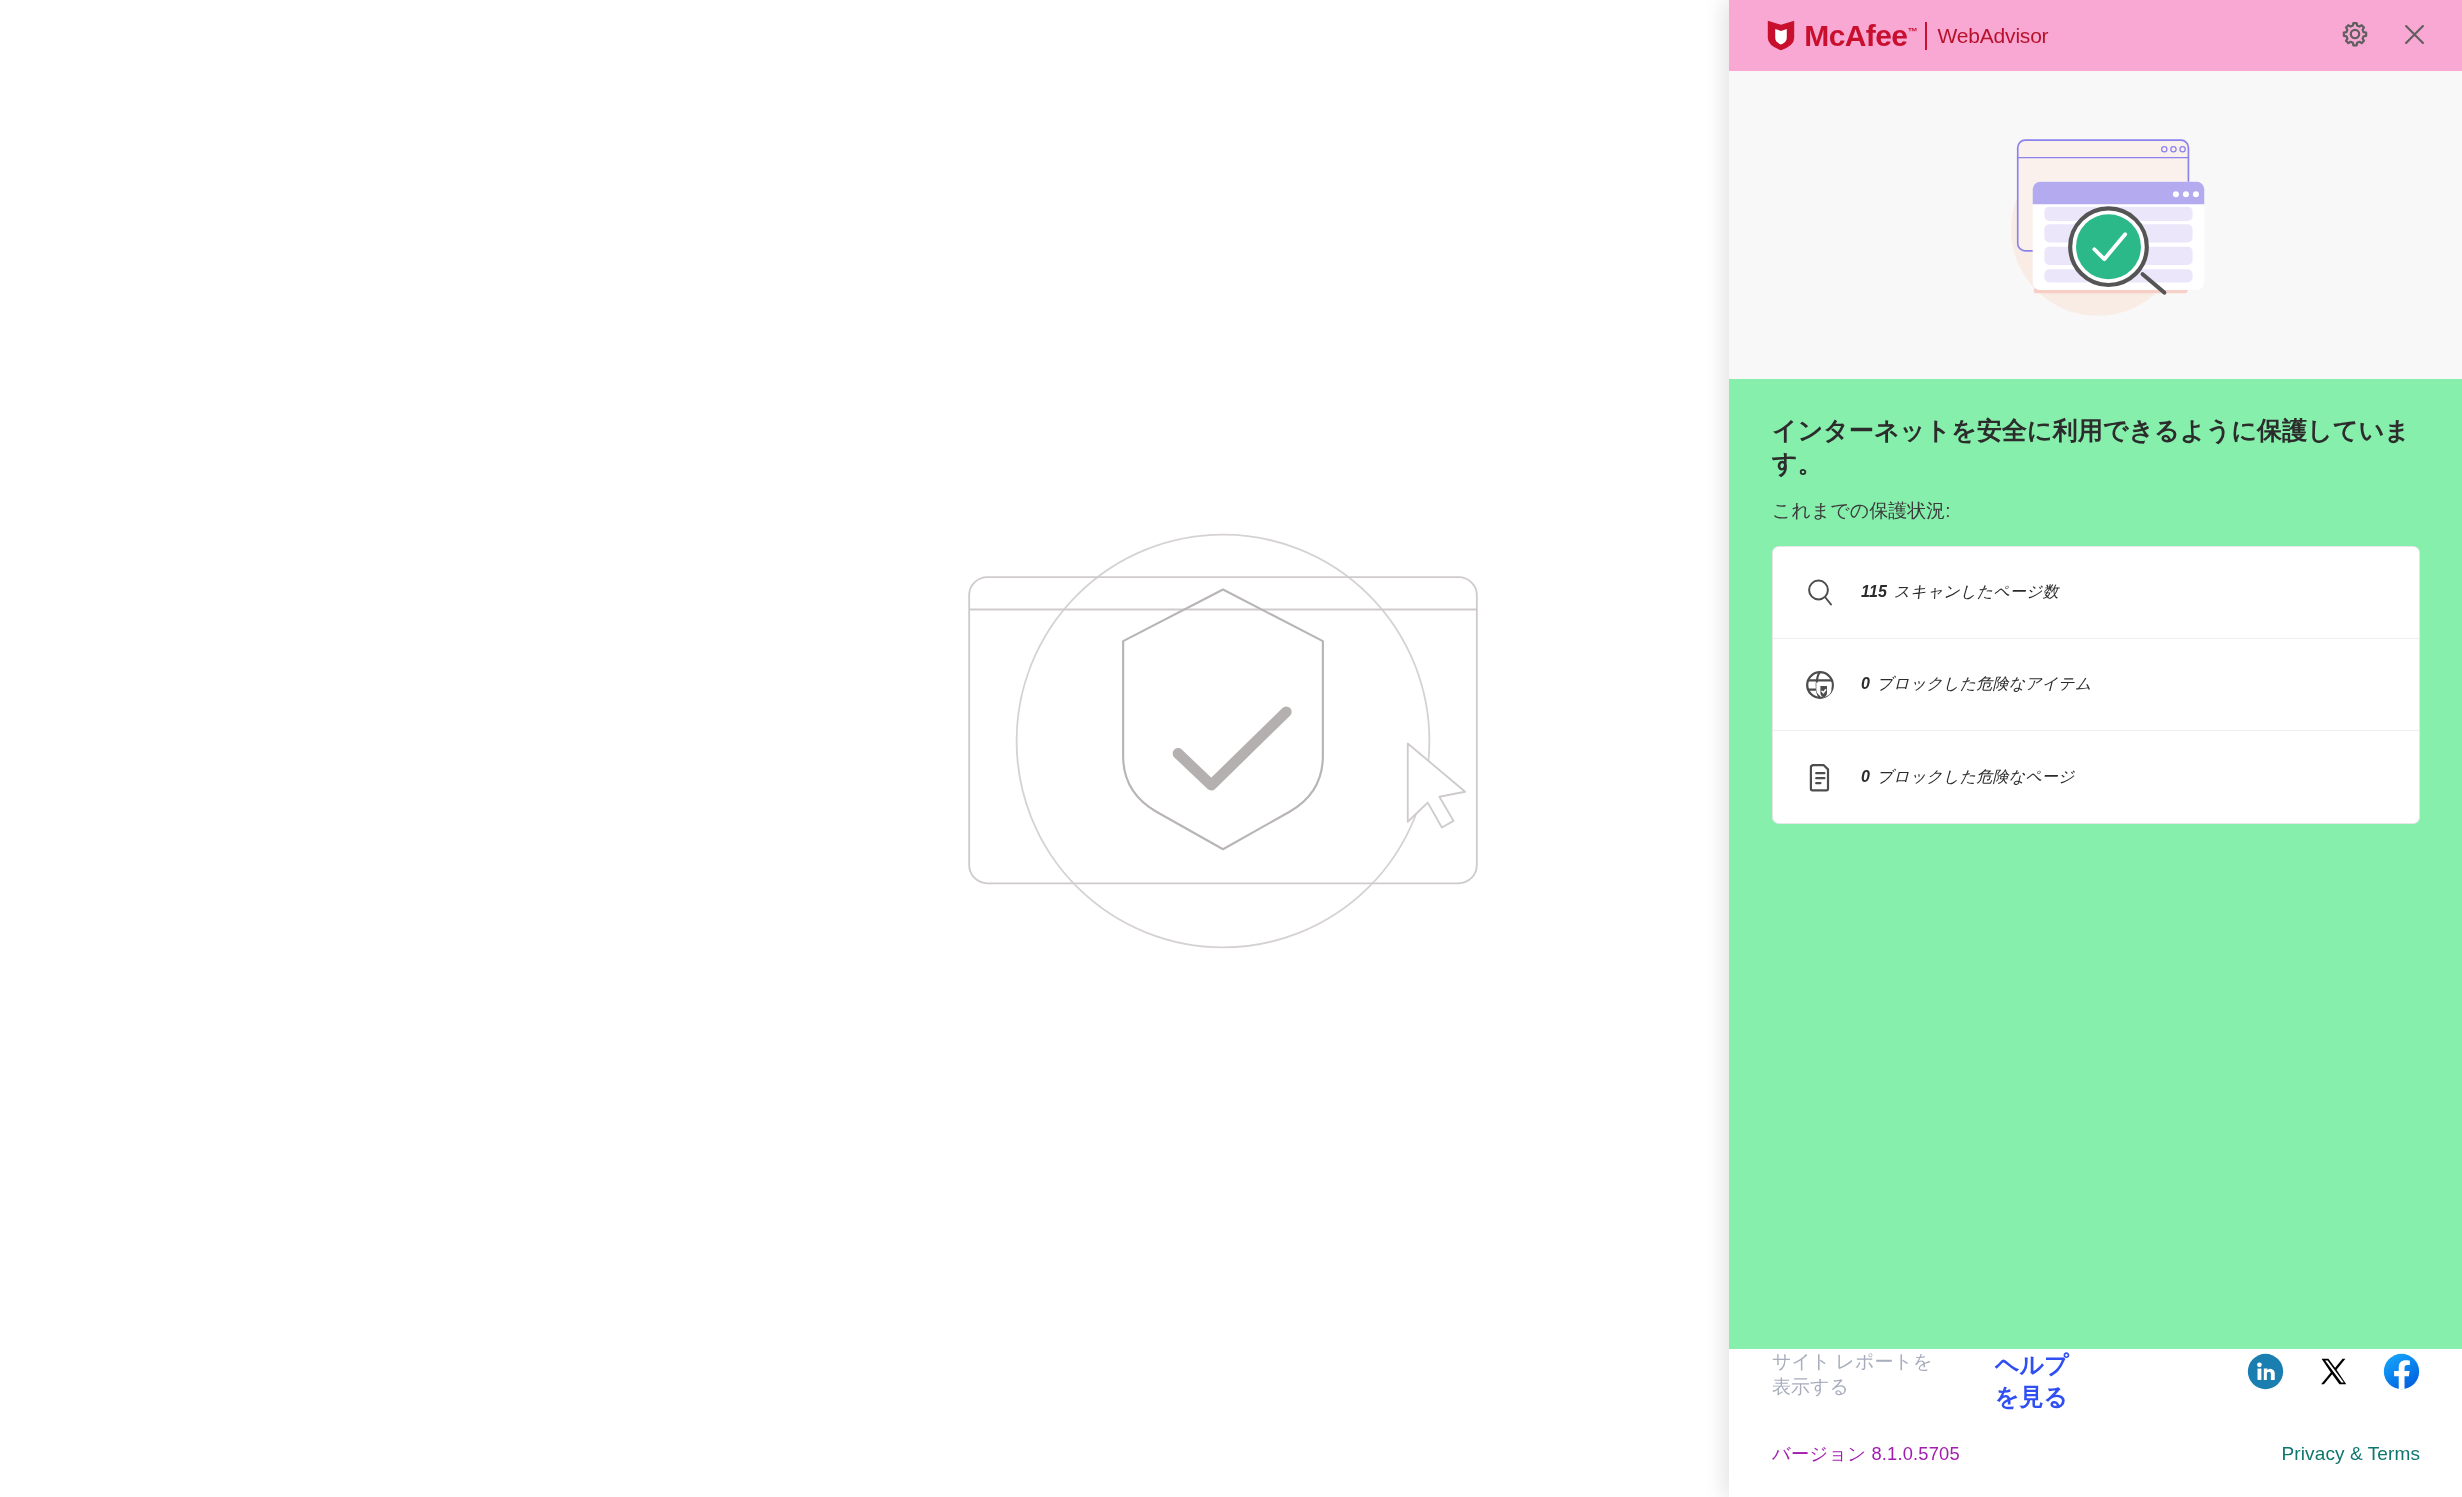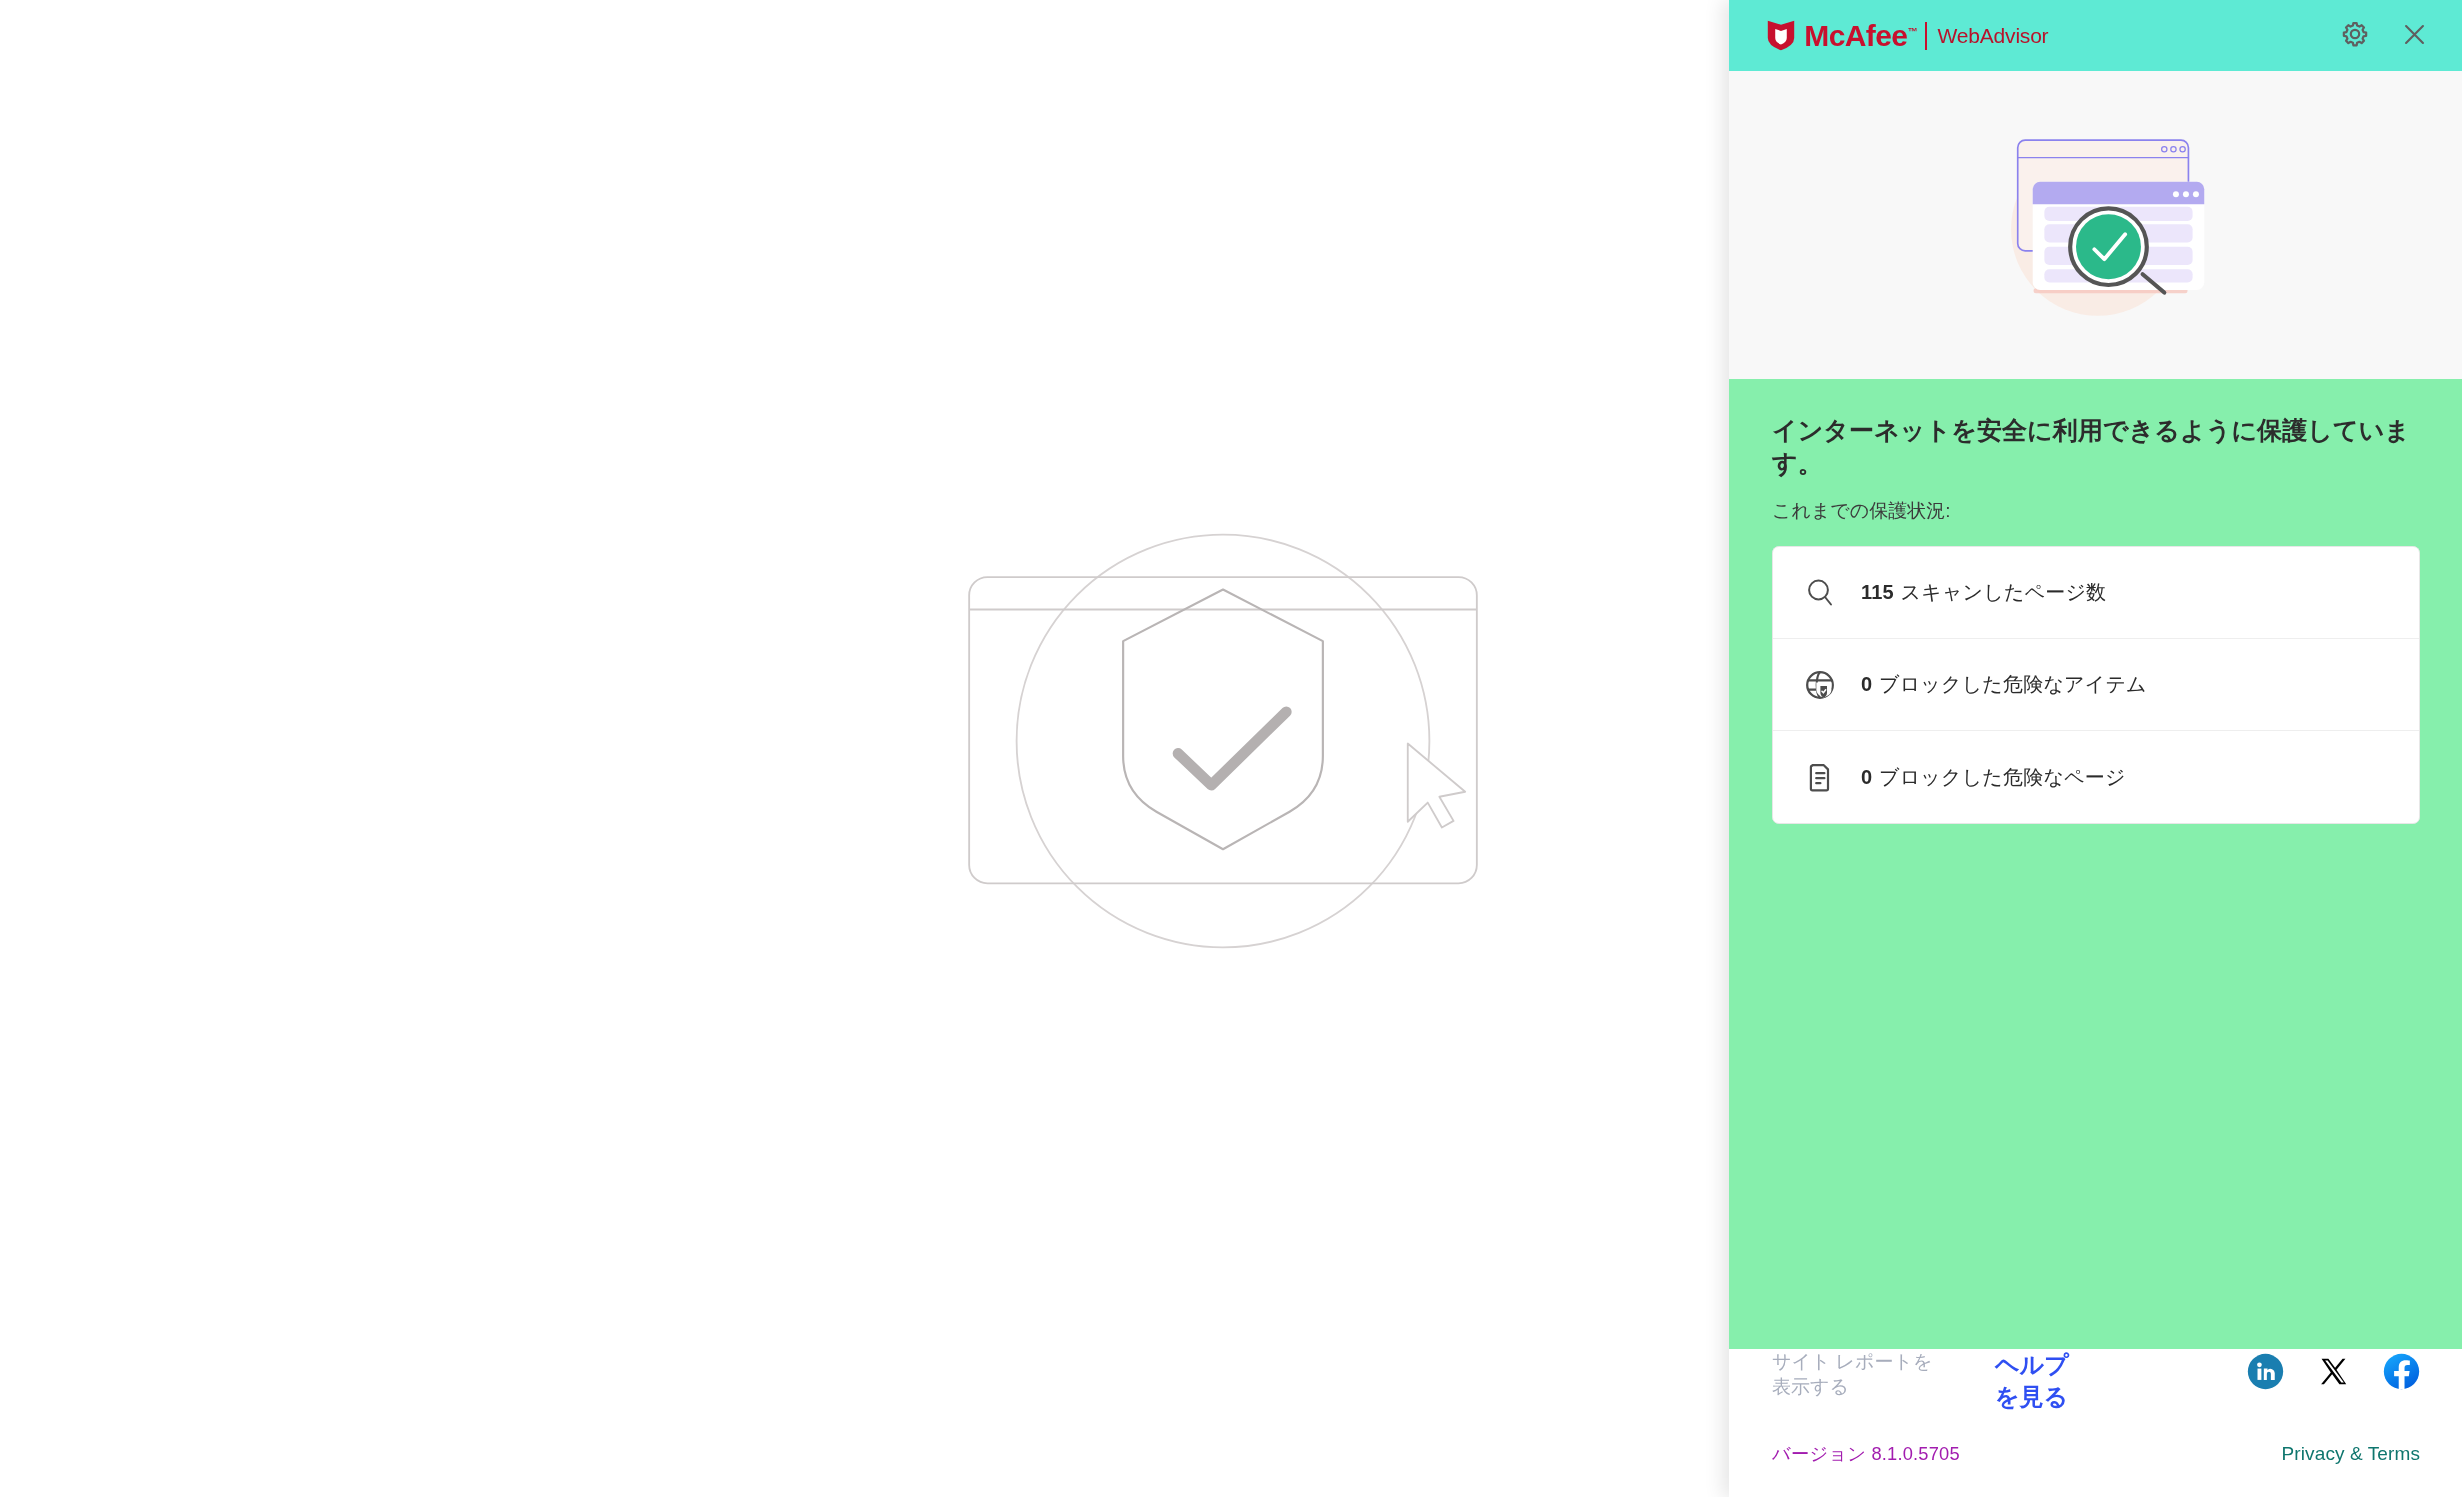--- a/index.html
+++ b/index.html
@@ -47,21 +47,21 @@
     box-shadow: -6.7px 0 18.3px rgba(0,0,0,0.10);
     display: flex;
     flex-direction: column;
   }
 
   
   #wa-header {
     position: relative;
     height: 71px;
     flex: 0 0 71px;
-    background: #5eead4;
+    background: #f9a8d4;
     display: flex;
     align-items: center;
     padding: 0 30px 0 37px;
   }
   .brand { display: flex; align-items: center; }
   .brand-mark { width: 30px; height: 33px; margin-right: 8.3px; }
   .brand-word {
     font-size: 30px;
     font-weight: bold;
     color: #c8102e;
@@ -149,24 +149,25 @@
     border-bottom: 0.8px solid #eeeeee;
   }
   .stat-row:last-child { border-bottom: none; }
   .stat-icon {
     width: 37px; height: 37px;
     flex: 0 0 37px;
     display: flex; align-items: center; justify-content: center;
     margin-right: 23px;
   }
   .stat-text {
-    font-size: 20px;
+    font-size: 16px;
     color: #2b2b2b;
     white-space: nowrap;
     letter-spacing: 0.2px;
+    font-style: italic;
   }
   .stat-value { font-weight: bold; margin-right: 6.7px; }
 
   
   #wa-footer {
     flex: 0 0 auto;
     padding: 0 42px 32px 43px;
     background: #ffffff;
   }
   #footer-top {

